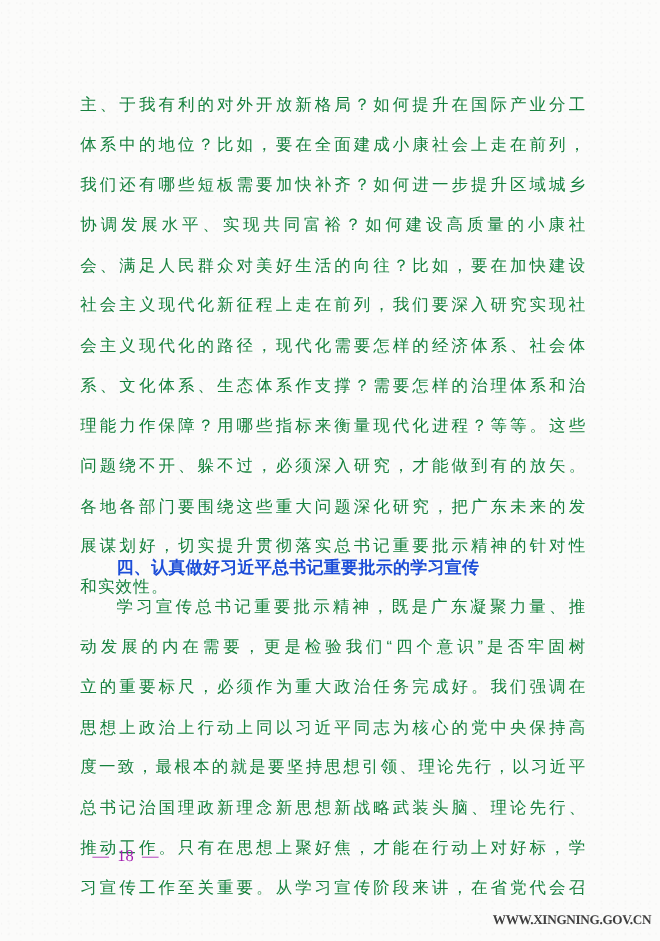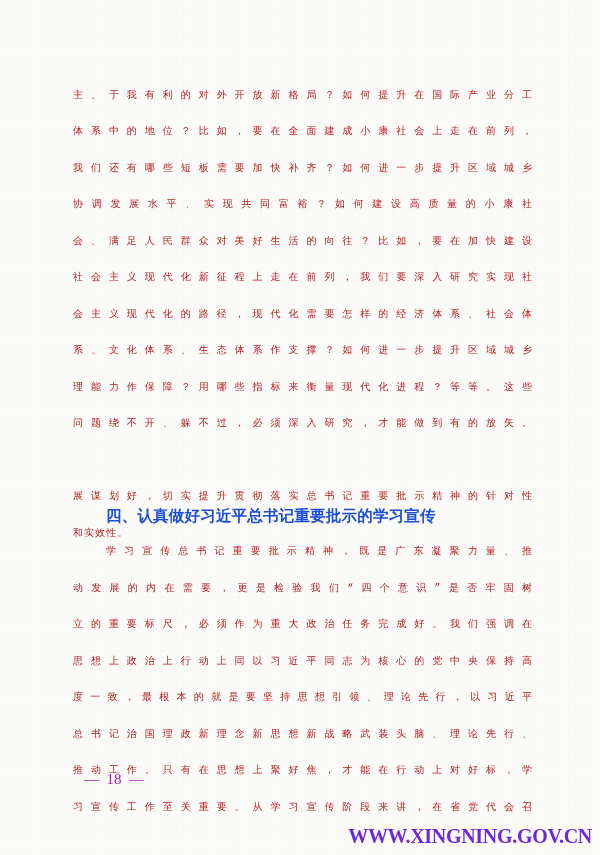--- a/index.html
+++ b/index.html
@@ -7,60 +7,61 @@
     width: 600px; height: 855px; position: relative; overflow: hidden;
     background: #fbfbfa;
     background-image:
       radial-gradient(circle at 20% 30%, rgba(0,0,0,0.025) 0.5px, transparent 1px),
       radial-gradient(circle at 70% 60%, rgba(0,0,0,0.025) 0.5px, transparent 1px);
     background-size: 7px 9px, 11px 6px;
   }
   .page { position: absolute; left: 0; top: 0; width: 600px; height: 855px; }
   .line {
     position: absolute; left: 73px; width: 460px; height: 36px;
-    font-family: Liberation Mono, monospace;
-    font-size: 10px; line-height: 36px;
-    color: #b91c1c; letter-spacing: 1.05px; white-space: nowrap;
+    font-family: Liberation Sans, sans-serif;
+    font-size: 15px; line-height: 36px;
+    color: #15803d; letter-spacing: 1.05px; white-space: nowrap;
     text-align: justify; text-align-last: justify;
   }
   .line.last { text-align-last: left; }
   .line.indent { left: 106px; width: 427px; }
   .heading {
     position: absolute; left: 106px; width: 420px; height: 36px;
     font-family: "DejaVu Sans", "Liberation Sans", sans-serif;
     font-weight: bold; font-size: 15.5px; line-height: 36px;
     color: #1d4ed8; letter-spacing: 0.2px; white-space: nowrap;
   }
   .page-number {
     position: absolute; left: 84px; top: 767px; height: 24px;
     font-family: "Liberation Serif", "DejaVu Serif", serif;
     font-size: 15px; line-height: 24px; color: #a21caf; white-space: pre;
   }
   .watermark {
     position: absolute; right: 8px; top: 823px; height: 26px;
     font-family: "Liberation Serif", "DejaVu Serif", serif;
-    font-weight: bold; font-size: 20px; line-height: 26px;
-    color: #6d28d9; letter-spacing: -0.3px; white-space: nowrap;
+    font-weight: bold; font-size: 12px; line-height: 26px;
+    color: #404040; letter-spacing: -0.3px; white-space: nowrap;
   }
 </style>
 </head>
 <body>
 
 <div class="page">
 
   <div class="line" style="top:78px">主、于我有利的对外开放新格局？如何提升在国际产业分工</div>
   <div class="line" style="top:114px">体系中的地位？比如，要在全面建成小康社会上走在前列，</div>
   <div class="line" style="top:151px">我们还有哪些短板需要加快补齐？如何进一步提升区域城乡</div>
   <div class="line" style="top:187px">协调发展水平、实现共同富裕？如何建设高质量的小康社</div>
   <div class="line" style="top:224px">会、满足人民群众对美好生活的向往？比如，要在加快建设</div>
   <div class="line" style="top:260px">社会主义现代化新征程上走在前列，我们要深入研究实现社</div>
   <div class="line" style="top:297px">会主义现代化的路径，现代化需要怎样的经济体系、社会体</div>
-  <div class="line" style="top:333px">系、文化体系、生态体系作支撑？如何进一步提升区域城乡</div>
+  <div class="line" style="top:333px">系、文化体系、生态体系作支撑？需要怎样的治理体系和治</div>
   <div class="line" style="top:370px">理能力作保障？用哪些指标来衡量现代化进程？等等。这些</div>
   <div class="line" style="top:406px">问题绕不开、躲不过，必须深入研究，才能做到有的放矢。</div>
+  <div class="line" style="top:443px">各地各部门要围绕这些重大问题深化研究，把广东未来的发</div>
   <div class="line" style="top:479px">展谋划好，切实提升贯彻落实总书记重要批示精神的针对性</div>
   <div class="line last" style="top:516px">和实效性。</div>
 
   <div class="heading" style="top:498px">四、认真做好习近平总书记重要批示的学习宣传</div>
 
   <div class="line indent" style="top:534px">学习宣传总书记重要批示精神，既是广东凝聚力量、推</div>
   <div class="line" style="top:571px">动发展的内在需要，更是检验我们“四个意识”是否牢固树</div>
   <div class="line" style="top:644px">思想上政治上行动上同以习近平同志为核心的党中央保持高</div>
   <div class="line" style="top:607px">立的重要标尺，必须作为重大政治任务完成好。我们强调在</div>
   <div class="line" style="top:680px">度一致，最根本的就是要坚持思想引领、理论先行，以习近平</div>

